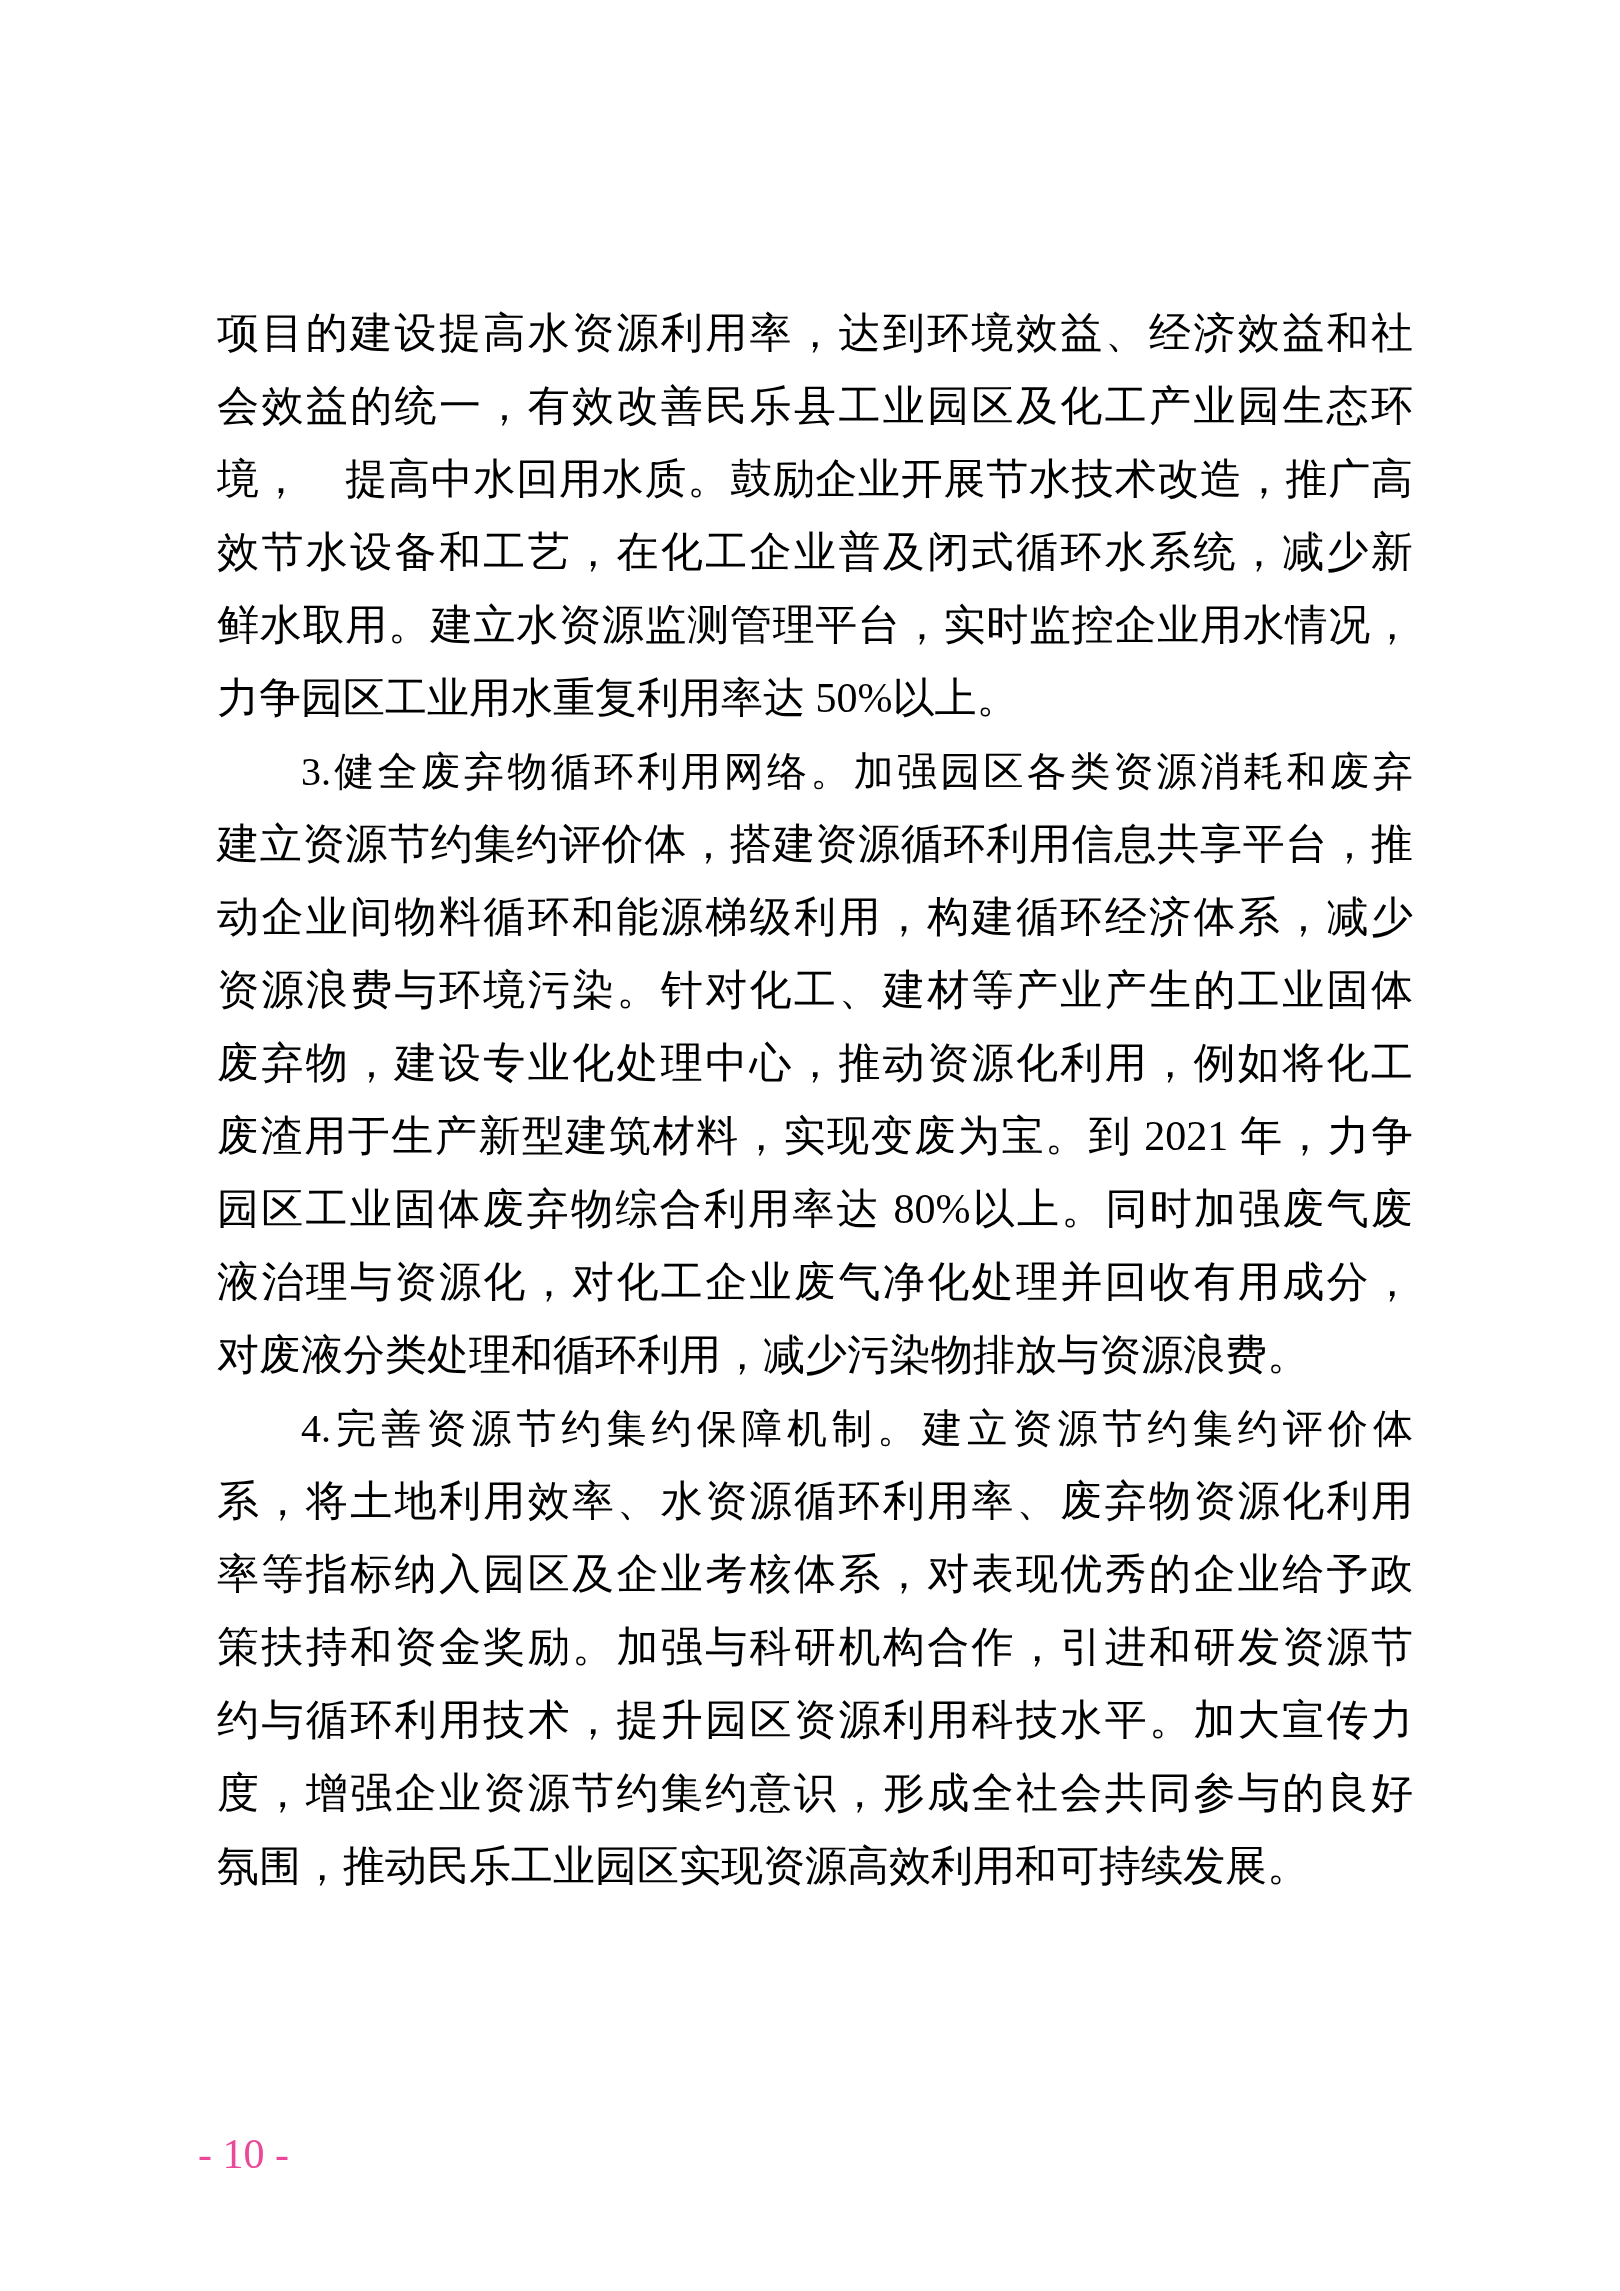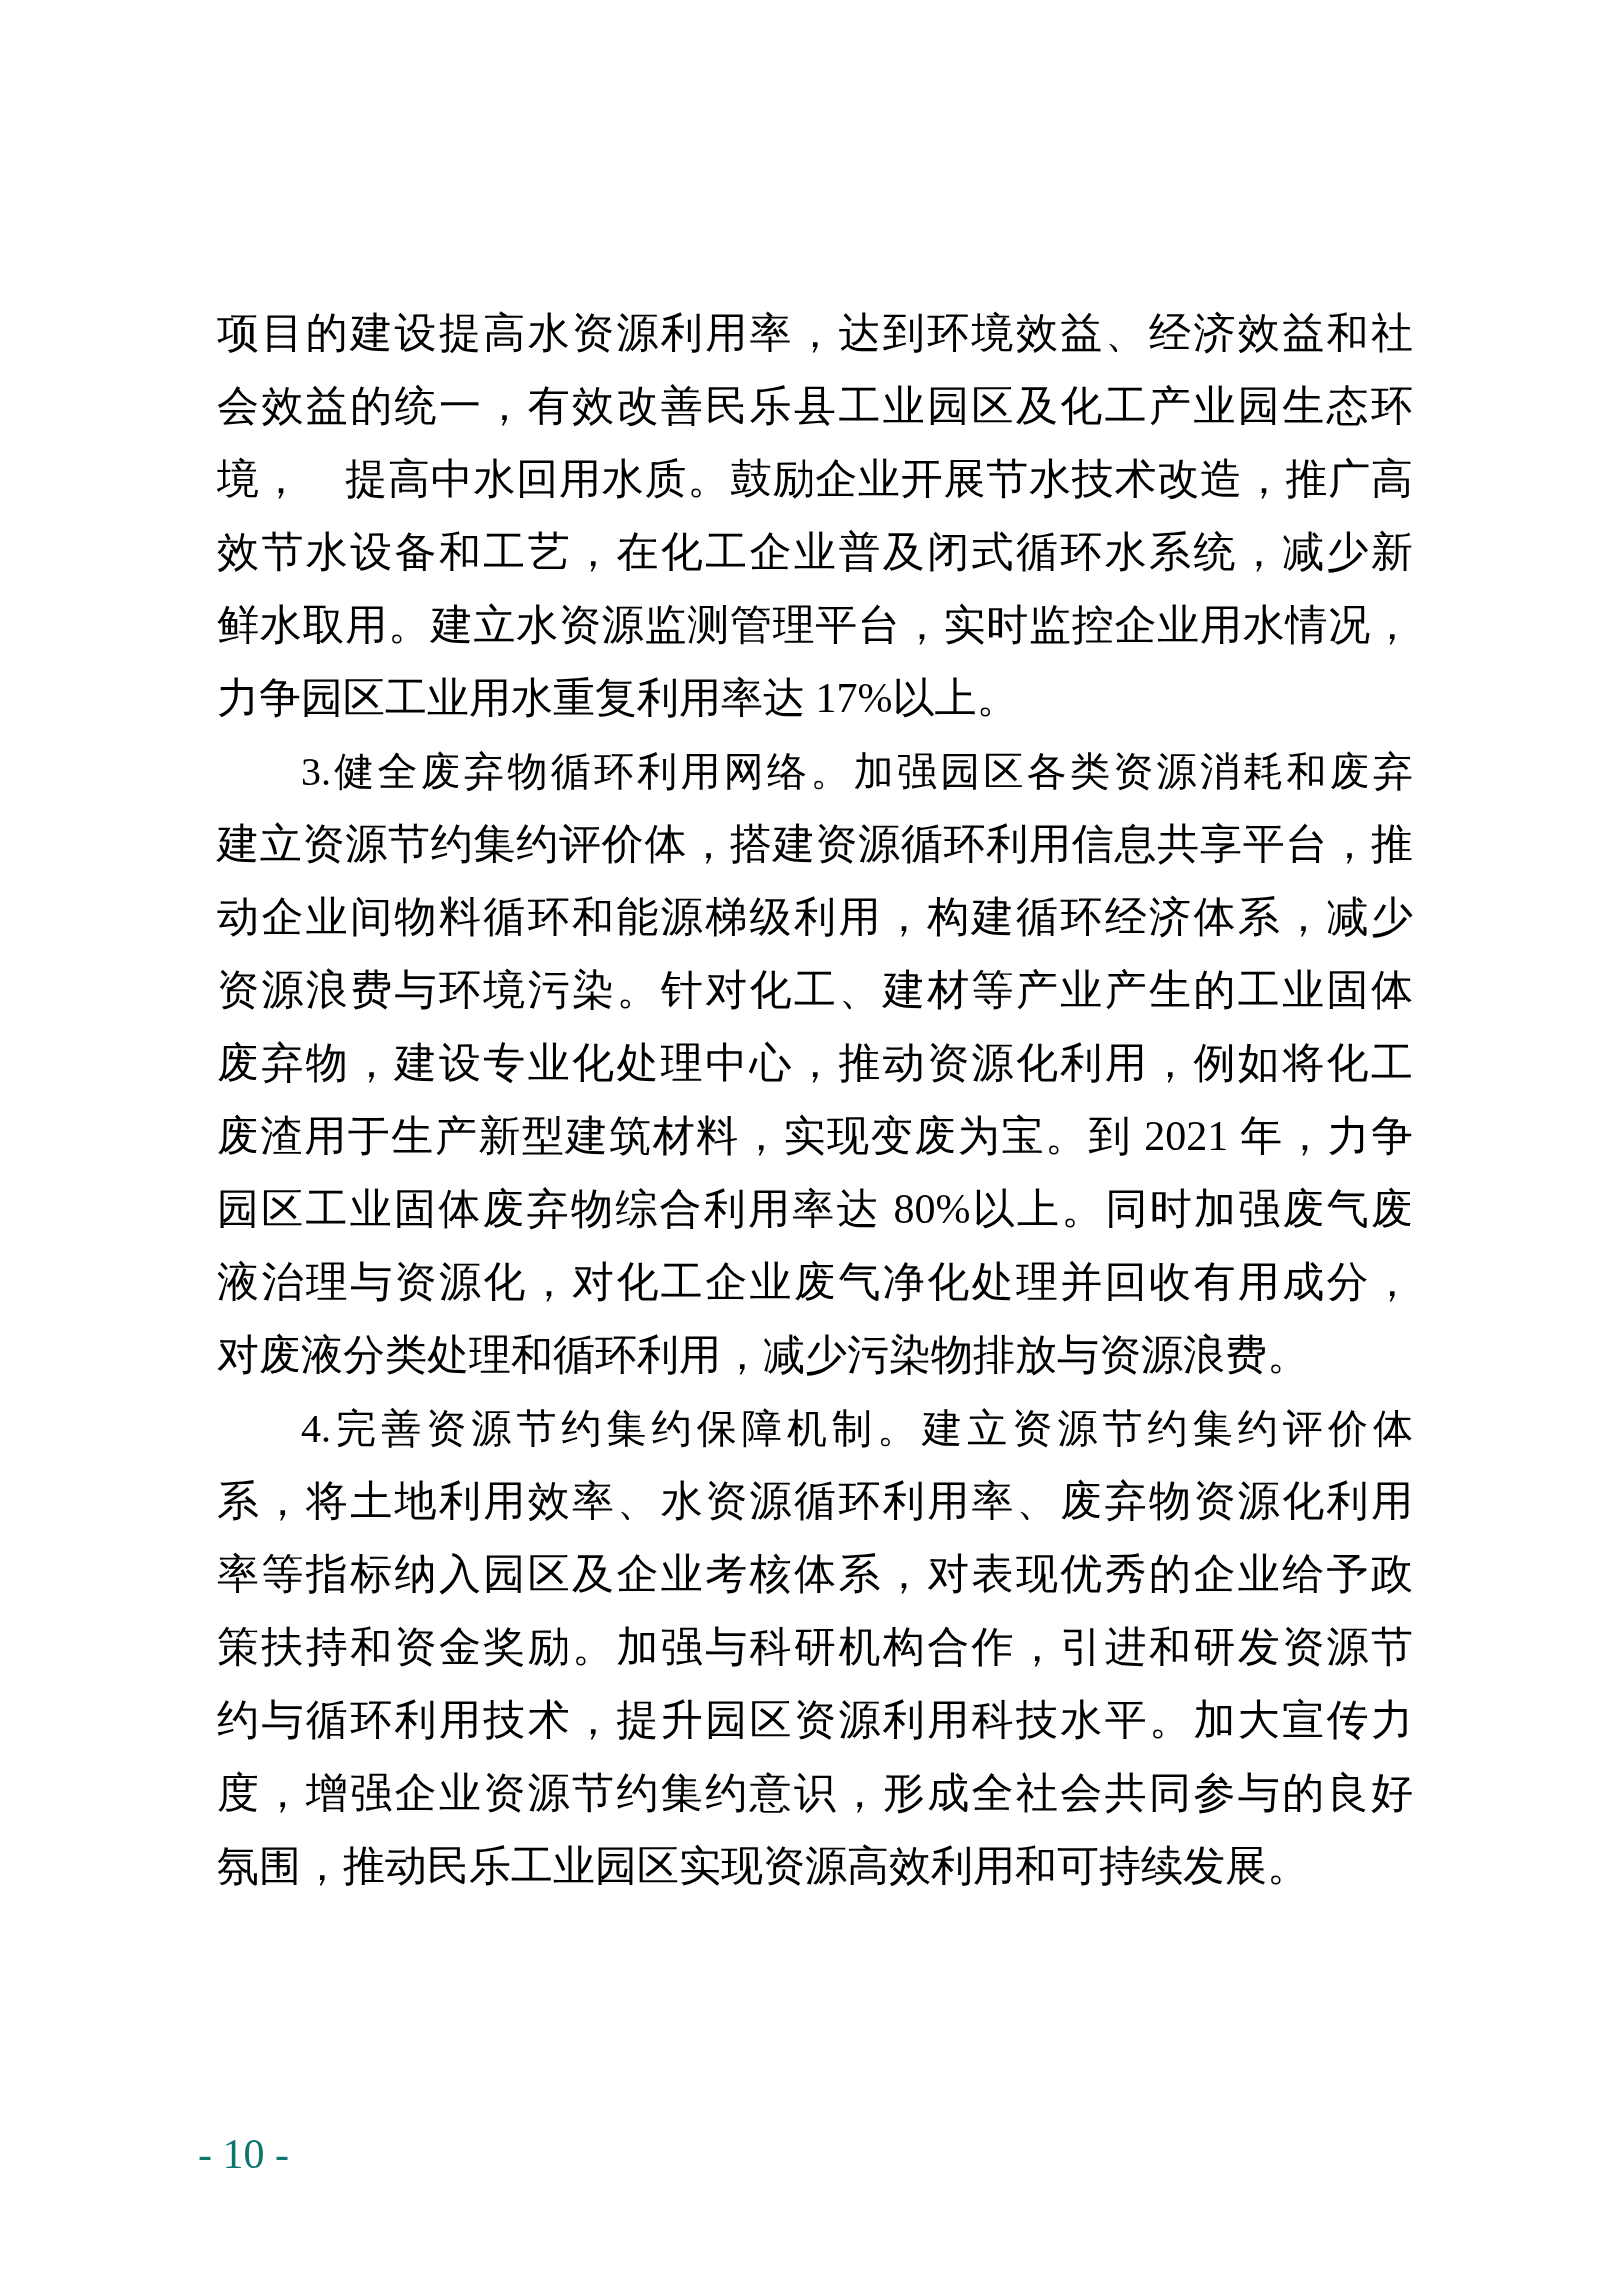--- a/index.html
+++ b/index.html
@@ -41,35 +41,35 @@
   }
   .bold-run {
     font-weight: normal;
   }
   .page-number {
     position: absolute;
     left: 198px;
     top: 2133px;
     font-size: 42px;
     line-height: 1;
-    color: #0f766e;
+    color: #ec4899;
     text-align: center;
   }
 </style>
 </head>
 <body>
 
 <div class="page">
   <div class="text-block" id="text-block">
       <div class="line just"><span>项目的建设提高水资源利用率，达到环境效益、经济效益和社</span></div>
       <div class="line just"><span>会效益的统一，有效改善民乐县工业园区及化工产业园生态环</span></div>
       <div class="line just"><span>境，　提高中水回用水质。鼓励企业开展节水技术改造，推广高</span></div>
       <div class="line just"><span>效节水设备和工艺，在化工企业普及闭式循环水系统，减少新</span></div>
       <div class="line just"><span>鲜水取用。建立水资源监测管理平台，实时监控企业用水情况，</span></div>
-      <div class="line"><span>力争园区工业用水重复利用率达 17%以上。</span></div>
+      <div class="line"><span>力争园区工业用水重复利用率达 50%以上。</span></div>
       <div class="line just indent"><span class="bold-run">3.健全废弃物循环利用网络。</span><span>加强园区各类资源消耗和废弃</span></div>
       <div class="line just"><span>建立资源节约集约评价体，搭建资源循环利用信息共享平台，推</span></div>
       <div class="line just"><span>动企业间物料循环和能源梯级利用，构建循环经济体系，减少</span></div>
       <div class="line just"><span>资源浪费与环境污染。针对化工、建材等产业产生的工业固体</span></div>
       <div class="line just"><span>废弃物，建设专业化处理中心，推动资源化利用，例如将化工</span></div>
       <div class="line just"><span>废渣用于生产新型建筑材料，实现变废为宝。到 2021 年，力争</span></div>
       <div class="line just"><span>园区工业固体废弃物综合利用率达 80%以上。同时加强废气废</span></div>
       <div class="line just"><span>液治理与资源化，对化工企业废气净化处理并回收有用成分，</span></div>
       <div class="line"><span>对废液分类处理和循环利用，减少污染物排放与资源浪费。</span></div>
       <div class="line just indent"><span class="bold-run">4.完善资源节约集约保障机制。</span><span>建立资源节约集约评价体</span></div>

